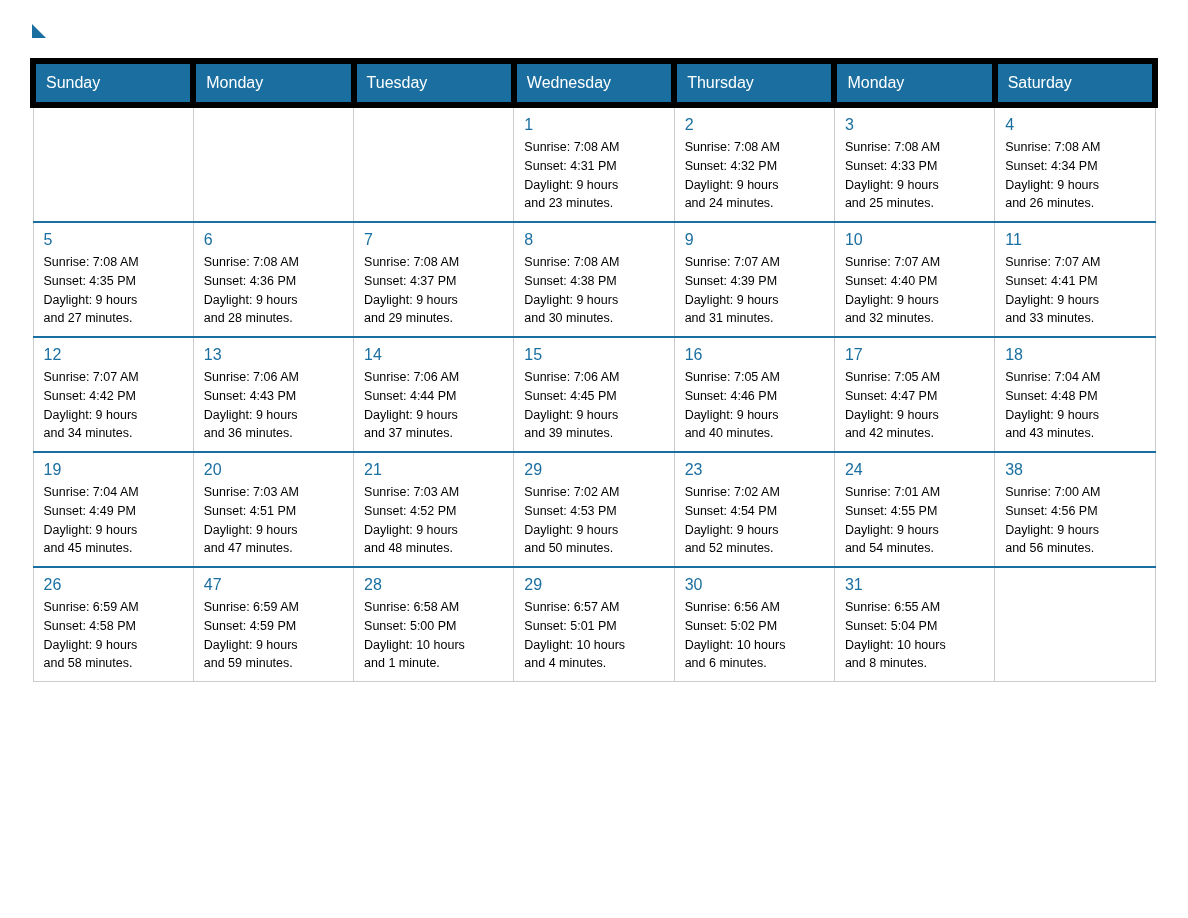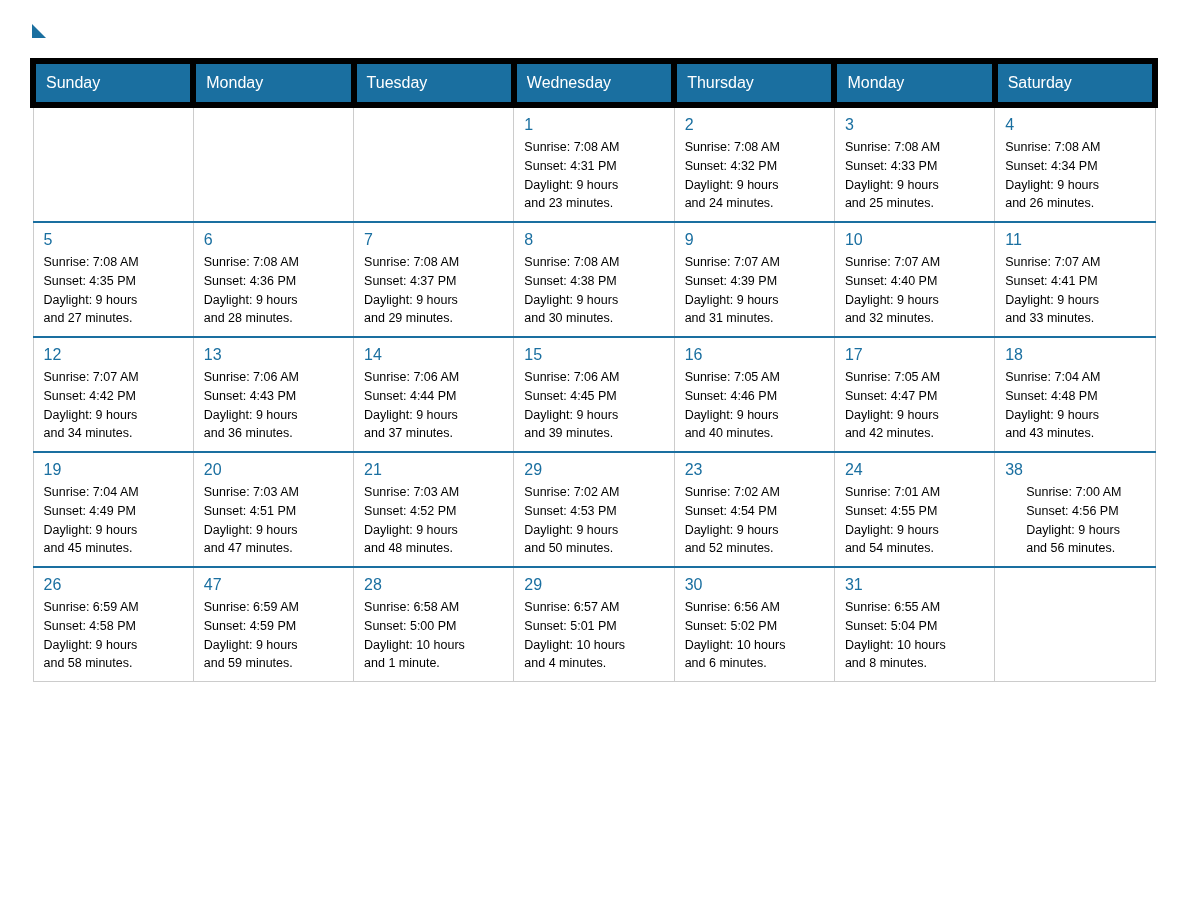--- a/index.html
+++ b/index.html
@@ -304,21 +304,21 @@
         </td>
         <td>
           <span class="day-number">24</span>
           <div class="day-info" style="white-space: pre-line;">Sunrise: 7:01 AM
 Sunset: 4:55 PM
 Daylight: 9 hours
 and 54 minutes.</div>
         </td>
         <td>
           <span class="day-number">38</span>
-          <div class="day-info" style="white-space: pre-line; margin-left: 21px;">Sunrise: 7:00 AM
+          <div class="day-info" style="white-space: pre-line;">Sunrise: 7:00 AM
 Sunset: 4:56 PM
 Daylight: 9 hours
 and 56 minutes.</div>
         </td>
       </tr>
       <tr class="week-row">
         <td>
           <span class="day-number">26</span>
           <div class="day-info" style="white-space: pre-line;">Sunrise: 6:59 AM
 Sunset: 4:58 PM

